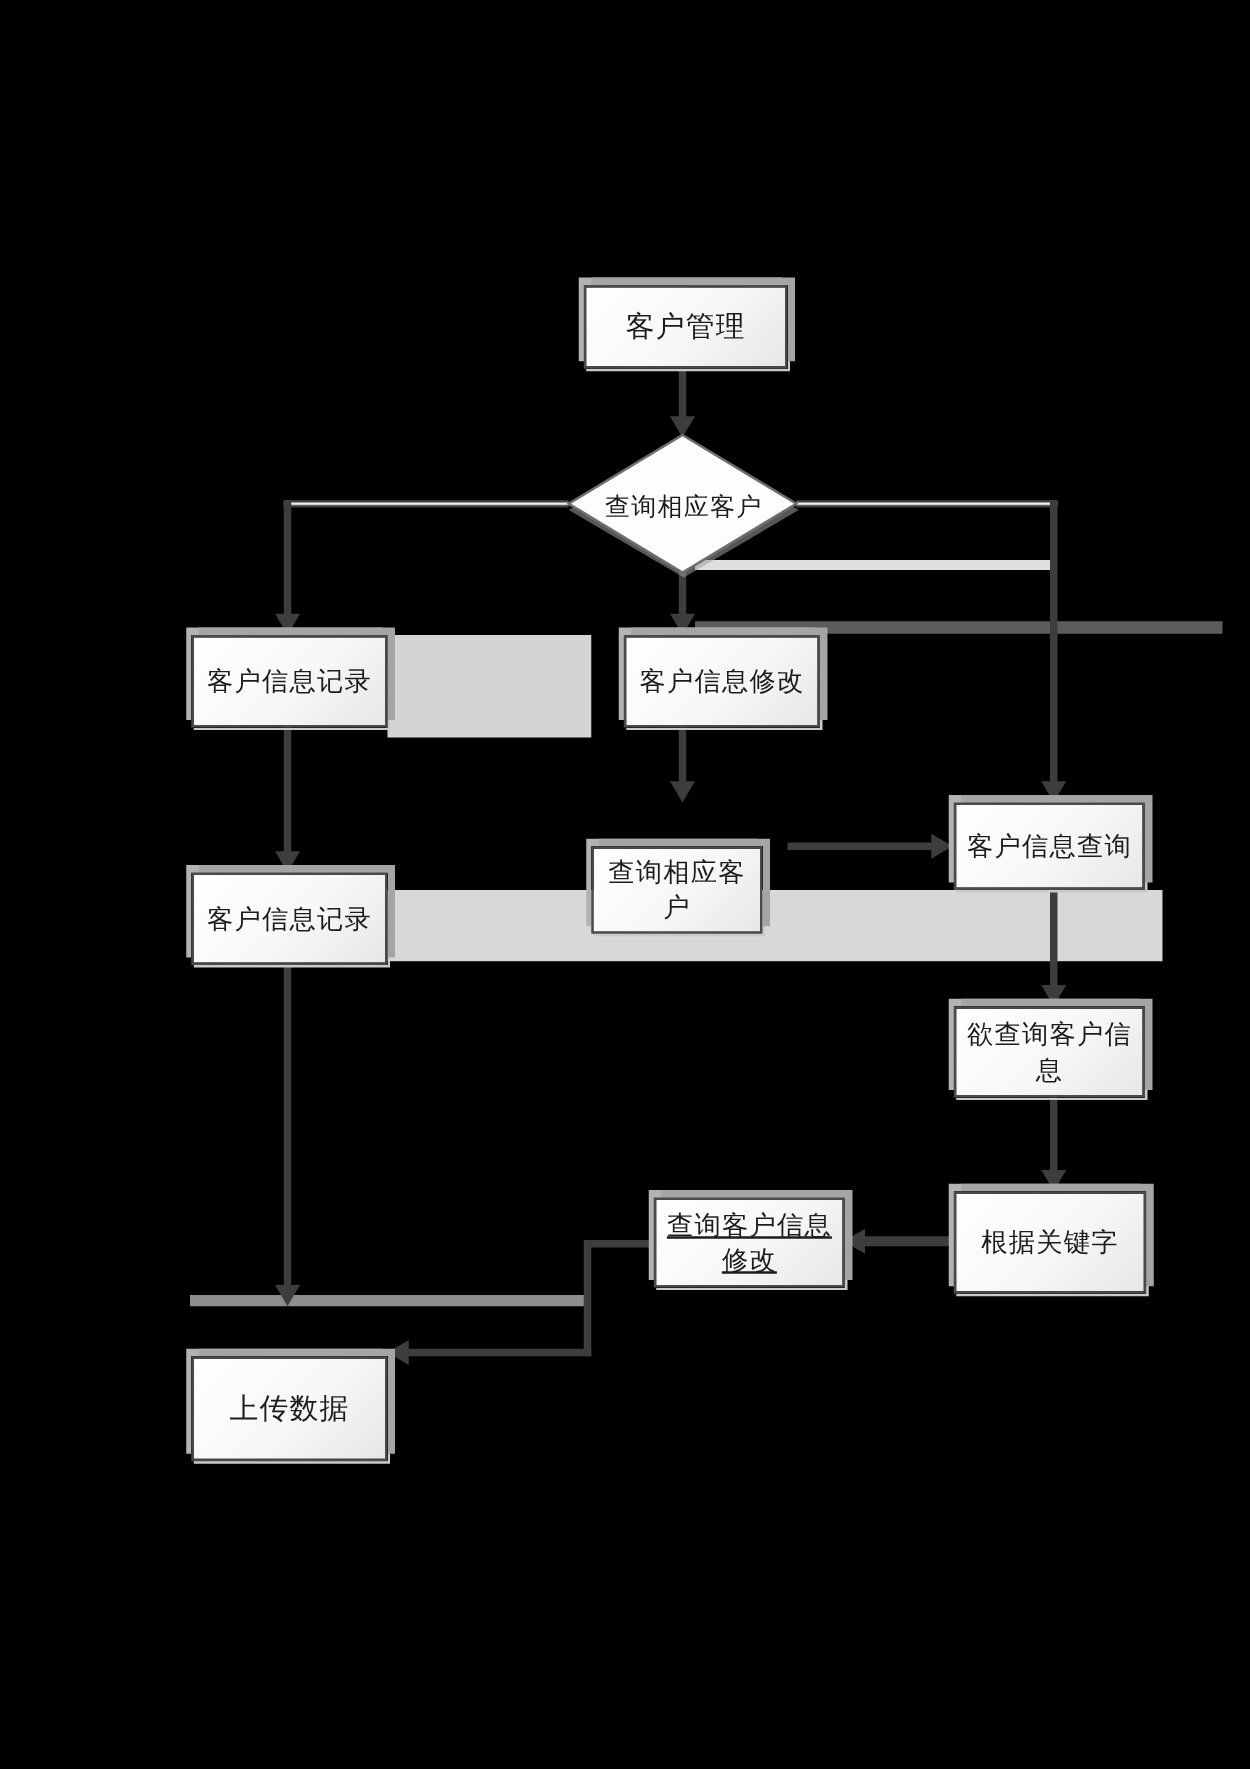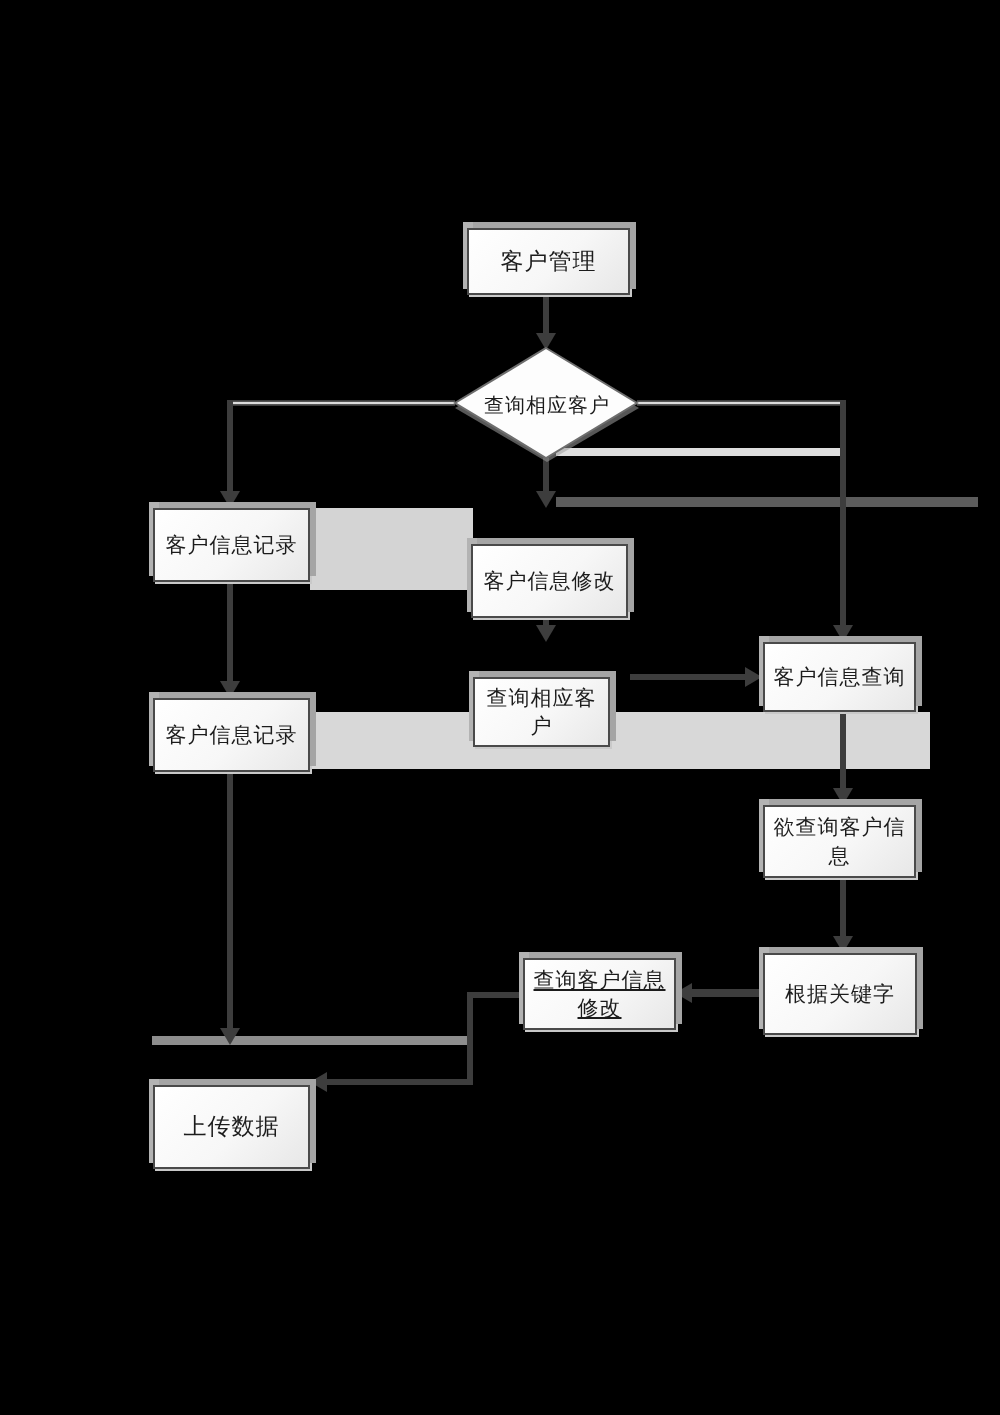--- a/index.html
+++ b/index.html
@@ -97,21 +97,21 @@
       <polygon points="100,14 192,66 100,120 8,66" fill="#9f9f9f" opacity="0.55"></polygon>
       <polygon points="99,6 190,61 99,116 8,61" fill="#fdfdfd" stroke="#6e6e6e" stroke-width="2"></polygon>
     </svg>
     <div class="diamond-label">查询相应客户</div>
   </div>
 
   <div class="node" style="left:153px;top:508px;width:157px;height:74px;">
     <span>客户信息记录</span>
   </div>
 
-  <div class="node" style="left:471px;top:508px;width:157px;height:74px;margin-top:36px;">
+  <div class="node" style="left:499px;top:508px;width:157px;height:74px;">
     <span>客户信息修改</span>
   </div>
 
   <div class="node" style="left:473px;top:677px;width:137px;height:70px;">
     <span>查询相应客户</span>
   </div>
 
   <div class="node" style="left:763px;top:642px;width:153px;height:70px;">
     <span>客户信息查询</span>
   </div>

